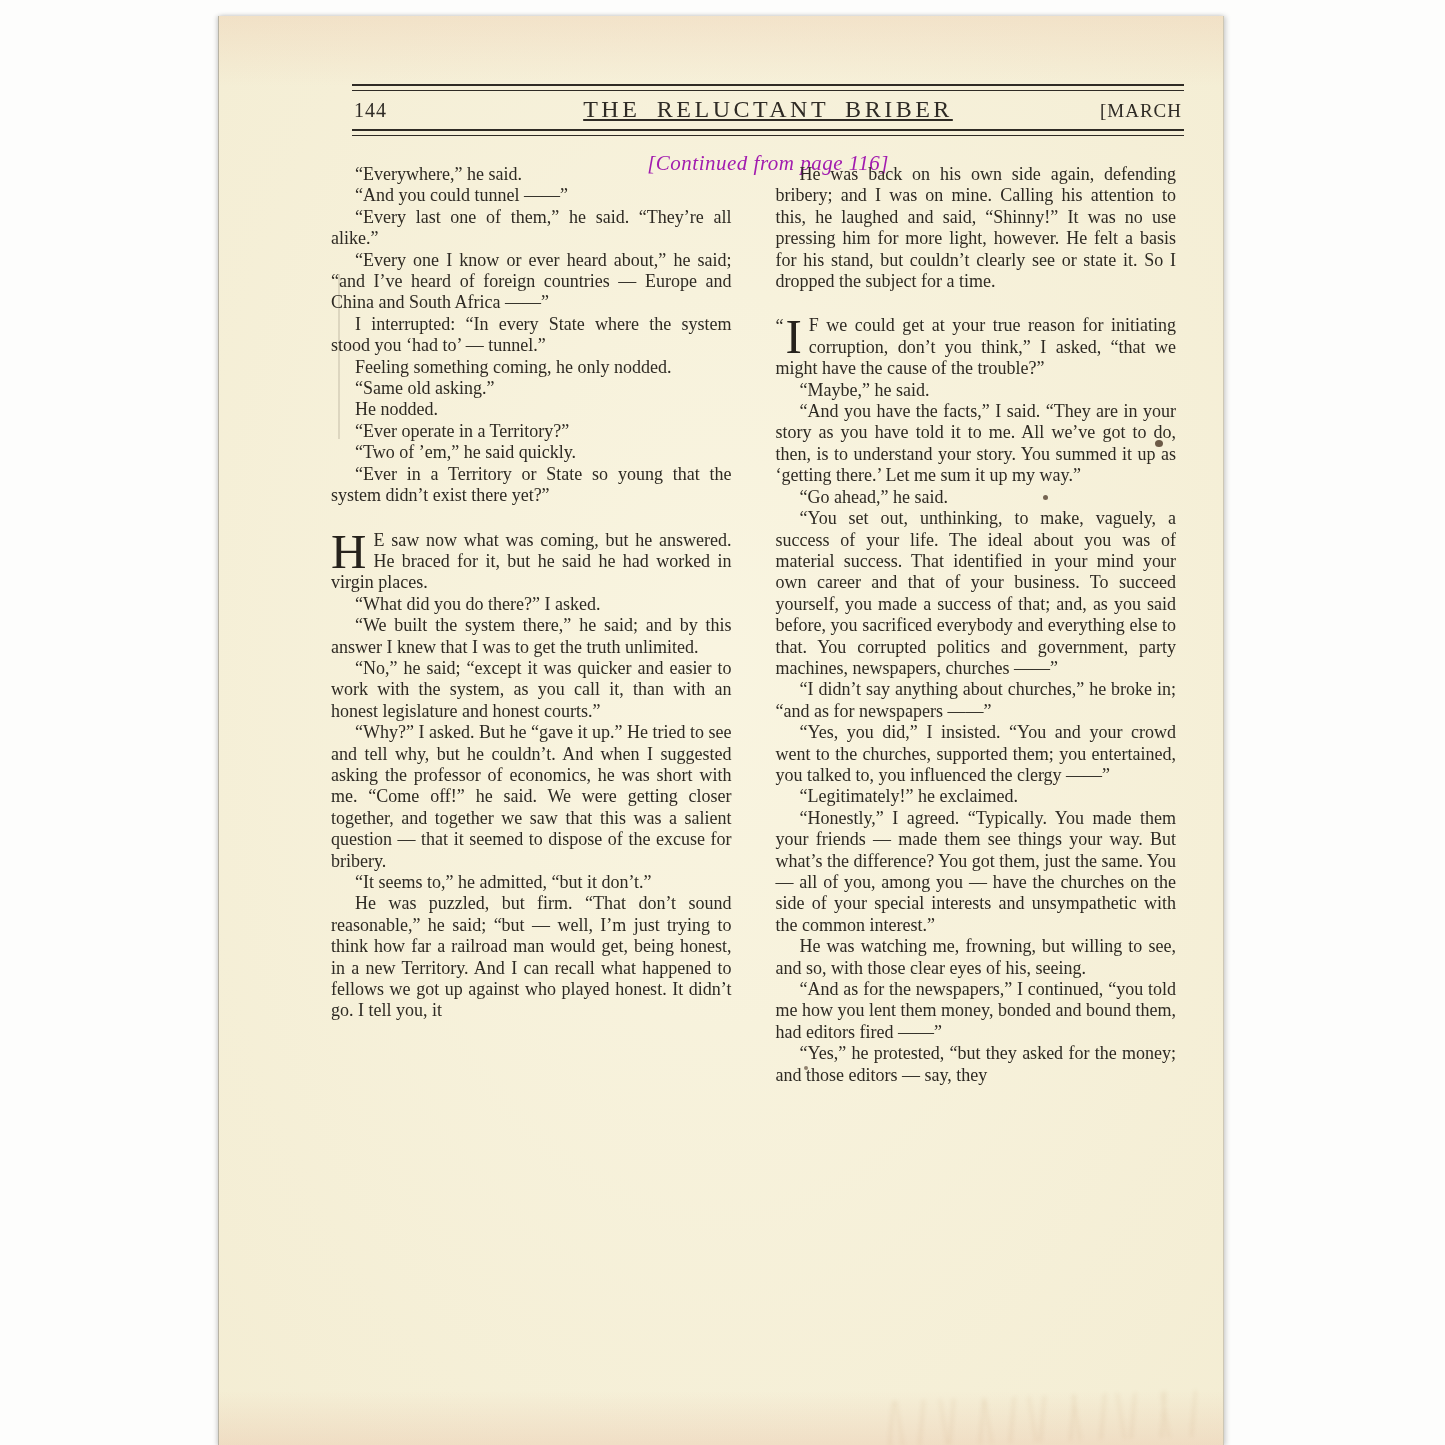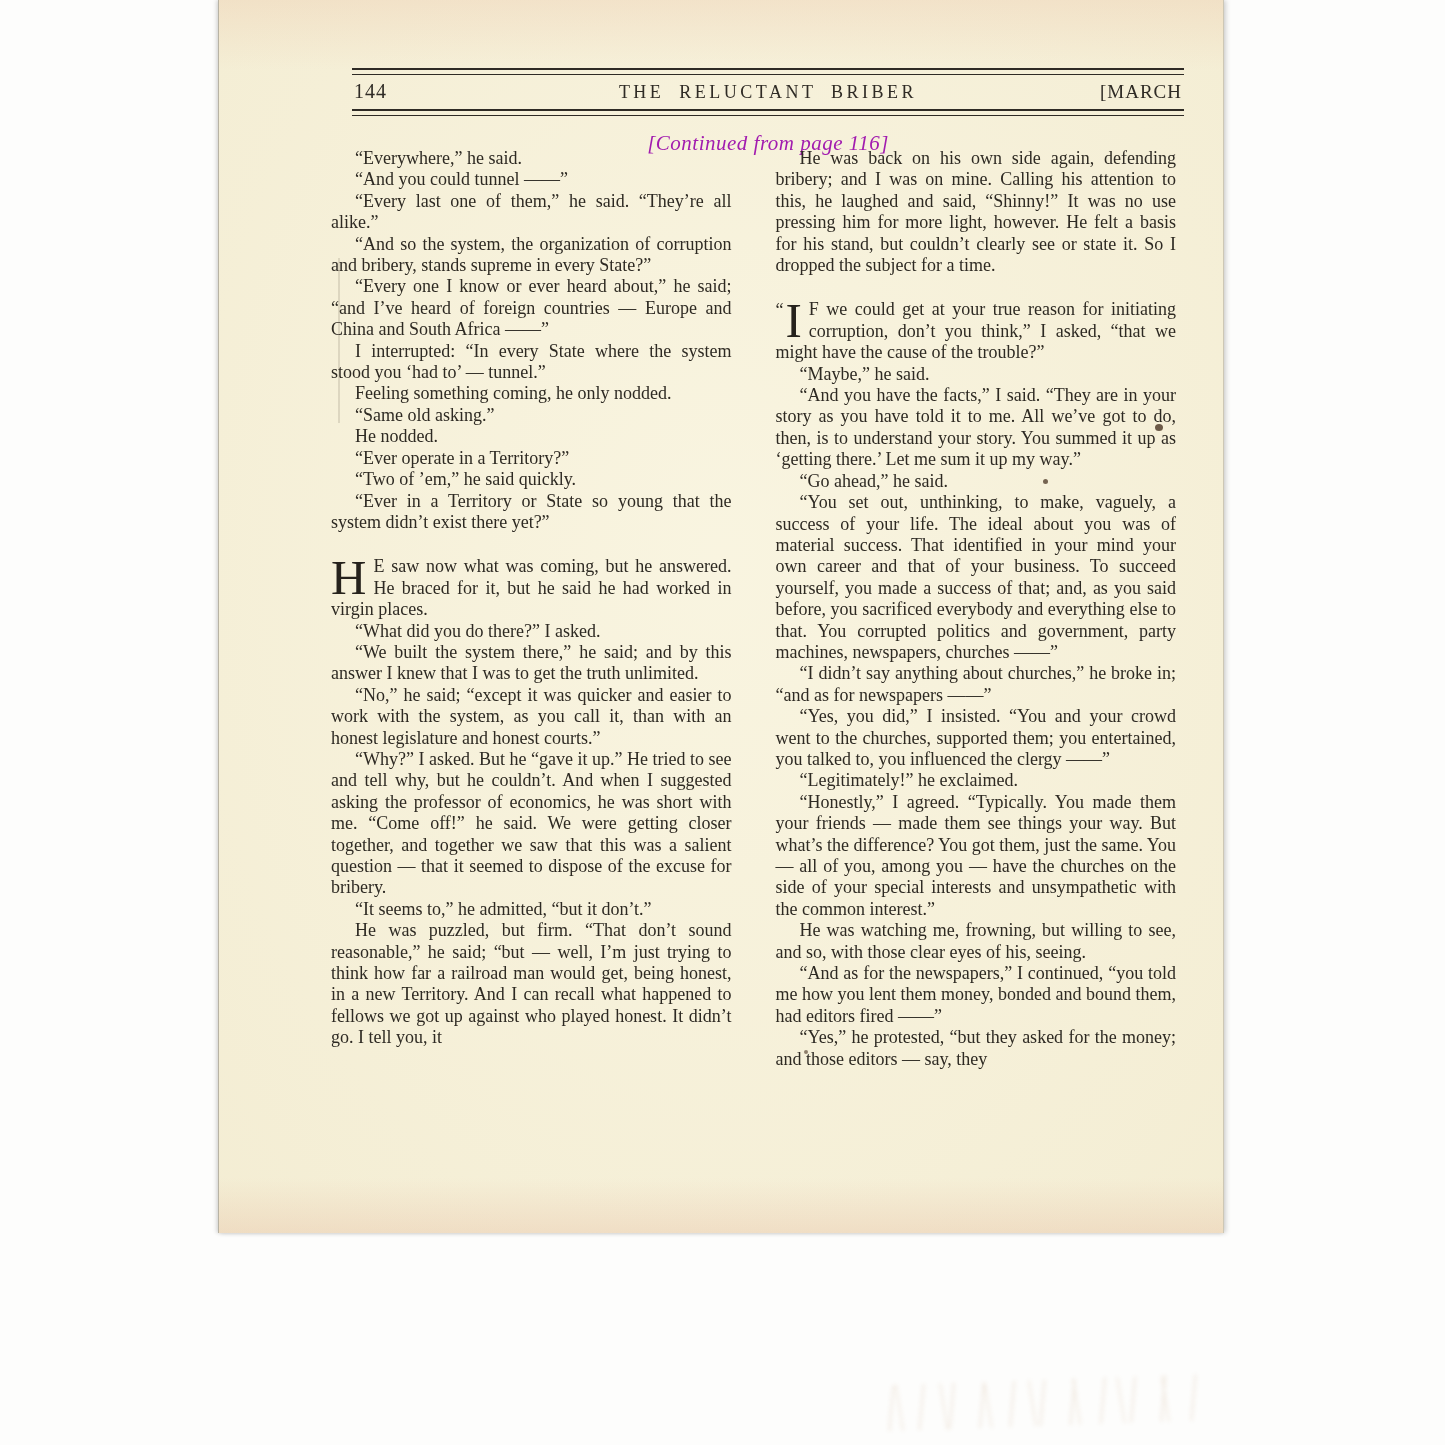--- a/index.html
+++ b/index.html
@@ -3,38 +3,38 @@
 <meta charset="utf-8">
 <style>
   html,body{margin:0;padding:0;}
   body{
     width:1445px;height:1445px;position:relative;
     background:#fdfdfc;
     font-family:"Liberation Serif","DejaVu Serif",serif;
     overflow:hidden;
   }
   .page{
-    position:absolute;left:218px;top:0;width:1004px;height:1233px;
+    position:absolute;left:218px;top:16px;width:1004px;height:1430px;
     background:#f8f3dc;
     border-left:1px solid #b8b3a4;
     border-right:1px solid #cdc7b5;
     box-shadow:2px 0 5px rgba(0,0,0,.18), -2px 0 4px rgba(0,0,0,.12);
   }
   .page::before{
     content:"";position:absolute;inset:0;pointer-events:none;
     background:
       linear-gradient(180deg, rgba(233,188,158,.26) 0px, rgba(233,188,158,0) 70px),
       linear-gradient(0deg, rgba(228,182,155,.30) 0px, rgba(228,182,155,0) 55px),
       radial-gradient(ellipse at 50% 45%, rgba(255,255,255,.12), rgba(205,185,135,.10));
   }
   .header{position:absolute;left:133px;top:68px;width:832px;color:#2f2b25;}
   .double-rule{height:4px;border-top:2px solid #2f2b25;border-bottom:1px solid #2f2b25;}
   .header-row{display:grid;grid-template-columns:1fr auto 1fr;align-items:baseline;padding:5px 2px 6px 2px;}
   .folio{font-size:20px;justify-self:start;letter-spacing:1px;}
-  .journal-title{font-size:18px;letter-spacing:3.5px;word-spacing:7px;justify-self:center;}
+  .journal-title{font-size:24px;letter-spacing:3.5px;word-spacing:7px;justify-self:center;text-decoration:underline;}
   .issue{font-size:19px;justify-self:end;letter-spacing:1px;margin-left:38px;}
   .continuation{
     text-align:center;font-style:italic;font-size:21px;color:#a21caf;
     margin-top:15px;letter-spacing:.5px;
   }
   .content{
     position:absolute;left:112px;top:148px;width:845px;
     display:flex;gap:44px;color:#2e2a23;
   }
   .col{width:408px;font-size:18px;line-height:21.4px;text-align:justify;}
@@ -73,21 +73,20 @@
     </div>
     <div class="double-rule"></div>
     <div class="continuation">[Continued from page 116]</div>
   </div>
 
   <div class="content">
     <div class="col" id="col-left">
         <p>“Everywhere,” he said.</p>
         <p>“And you could tunnel ——”</p>
         <p>“Every last one of them,” he said. “They’re all alike.”</p>
-        <p>“And so the system, the organization of corruption and bribery, stands supreme in every State?”</p>
         <p>“Every one I know or ever heard about,” he said; “and I’ve heard of foreign countries — Europe and China and South Africa ——”</p>
         <p>I interrupted: “In every State where the system stood you ‘had to’ — tunnel.”</p>
         <p>Feeling something coming, he only nodded.</p>
         <p>“Same old asking.”</p>
         <p>He nodded.</p>
         <p>“Ever operate in a Territory?”</p>
         <p>“Two of ’em,” he said quickly.</p>
         <p>“Ever in a Territory or State so young that the system didn’t exist there yet?”</p>
         <p class="section-break no-indent"><span class="dropcap">H</span>E saw now what was coming, but he answered. He braced for it, but he said he had worked in virgin places.</p>
         <p>“What did you do there?” I asked.</p>

